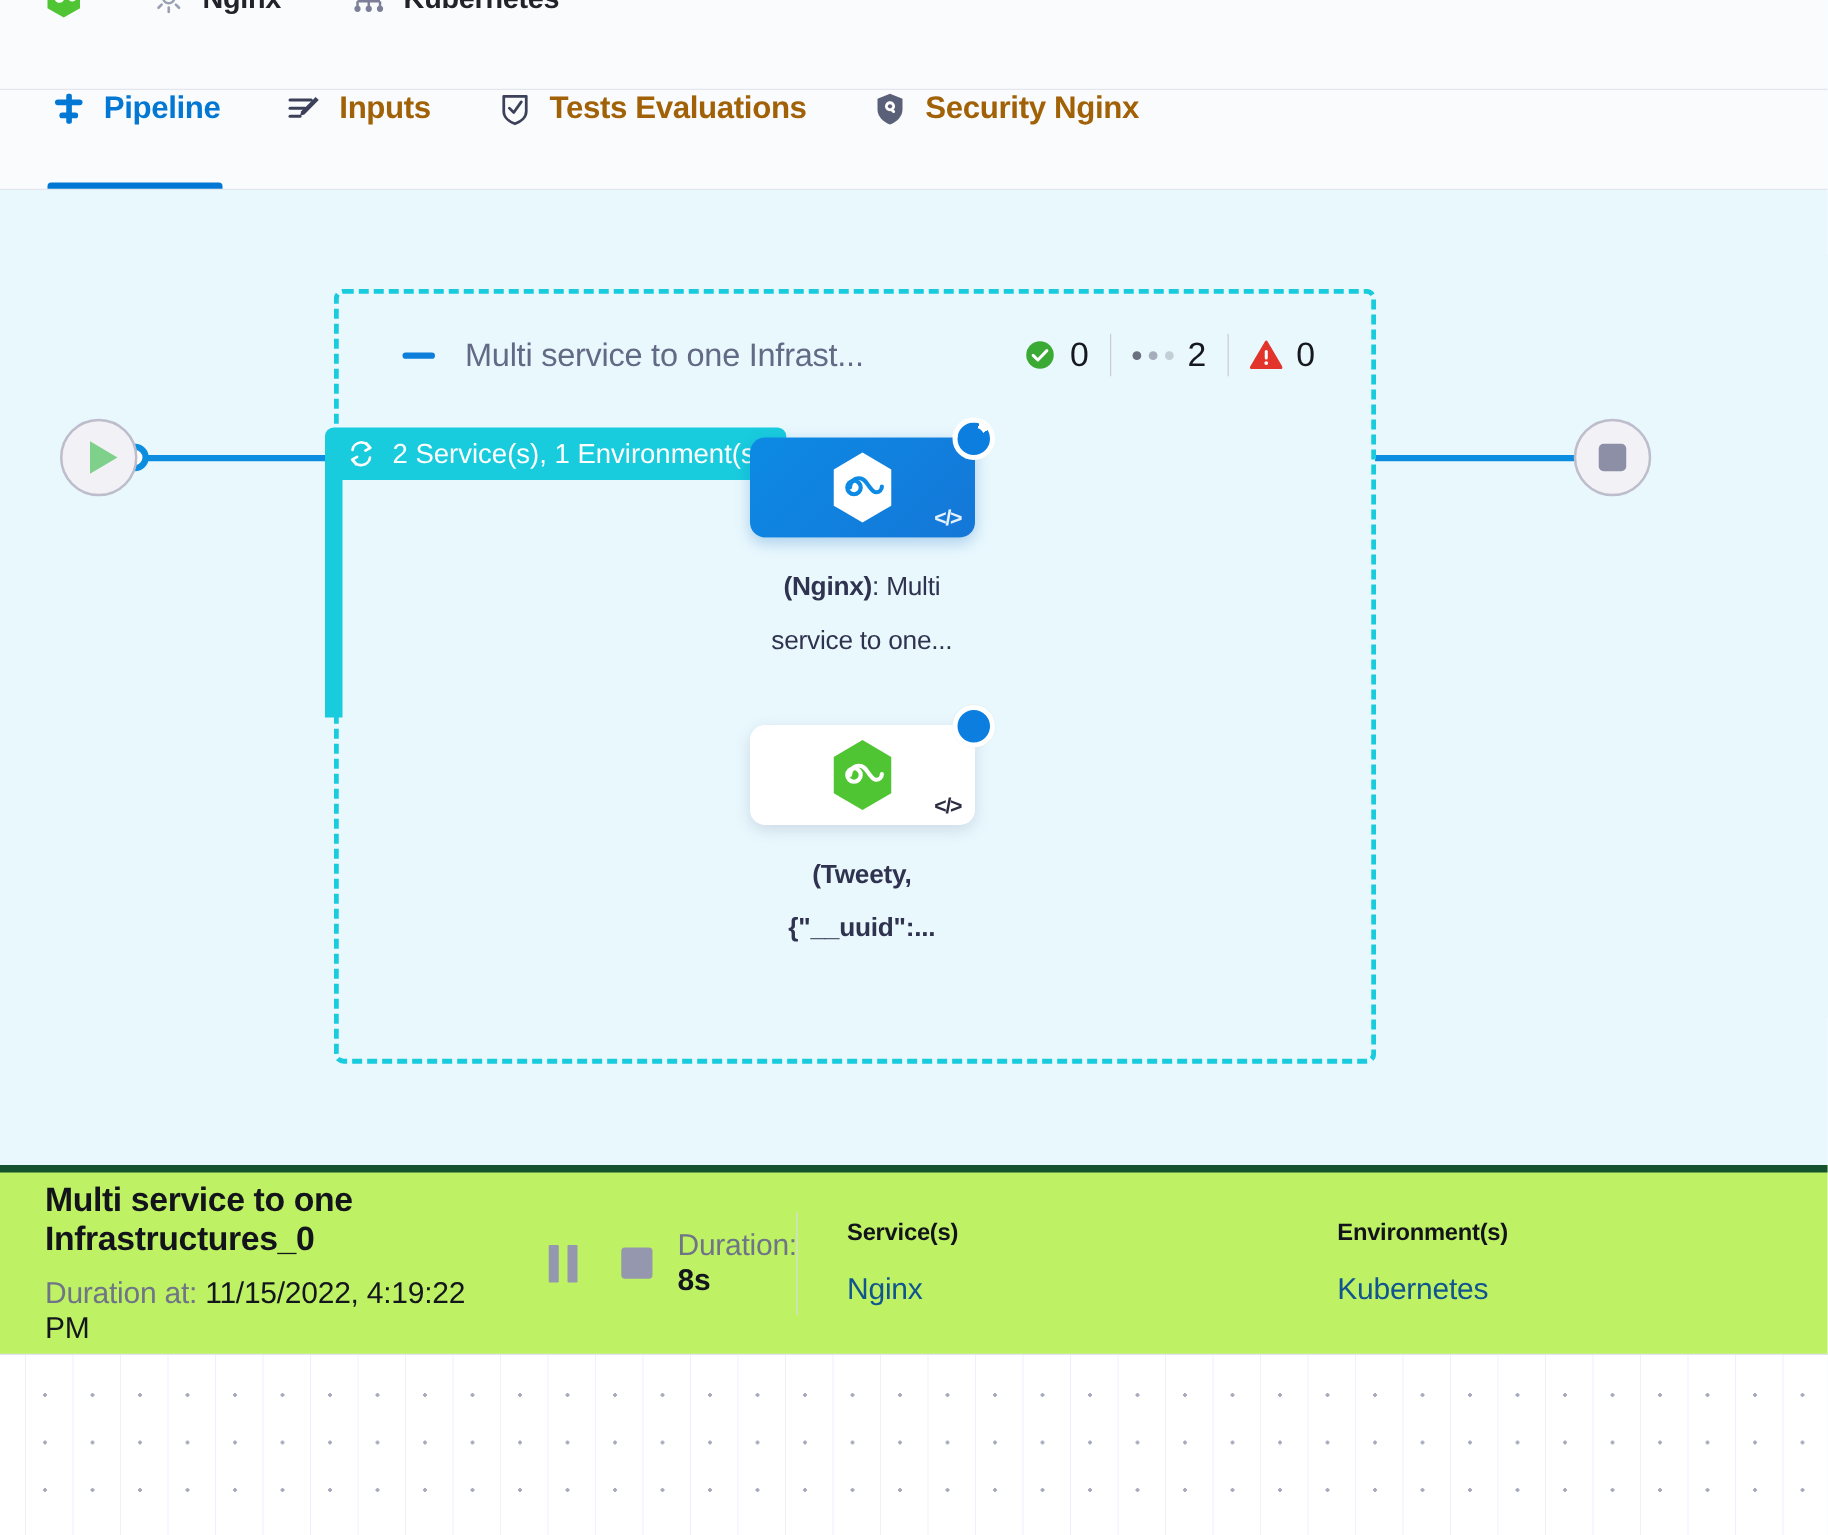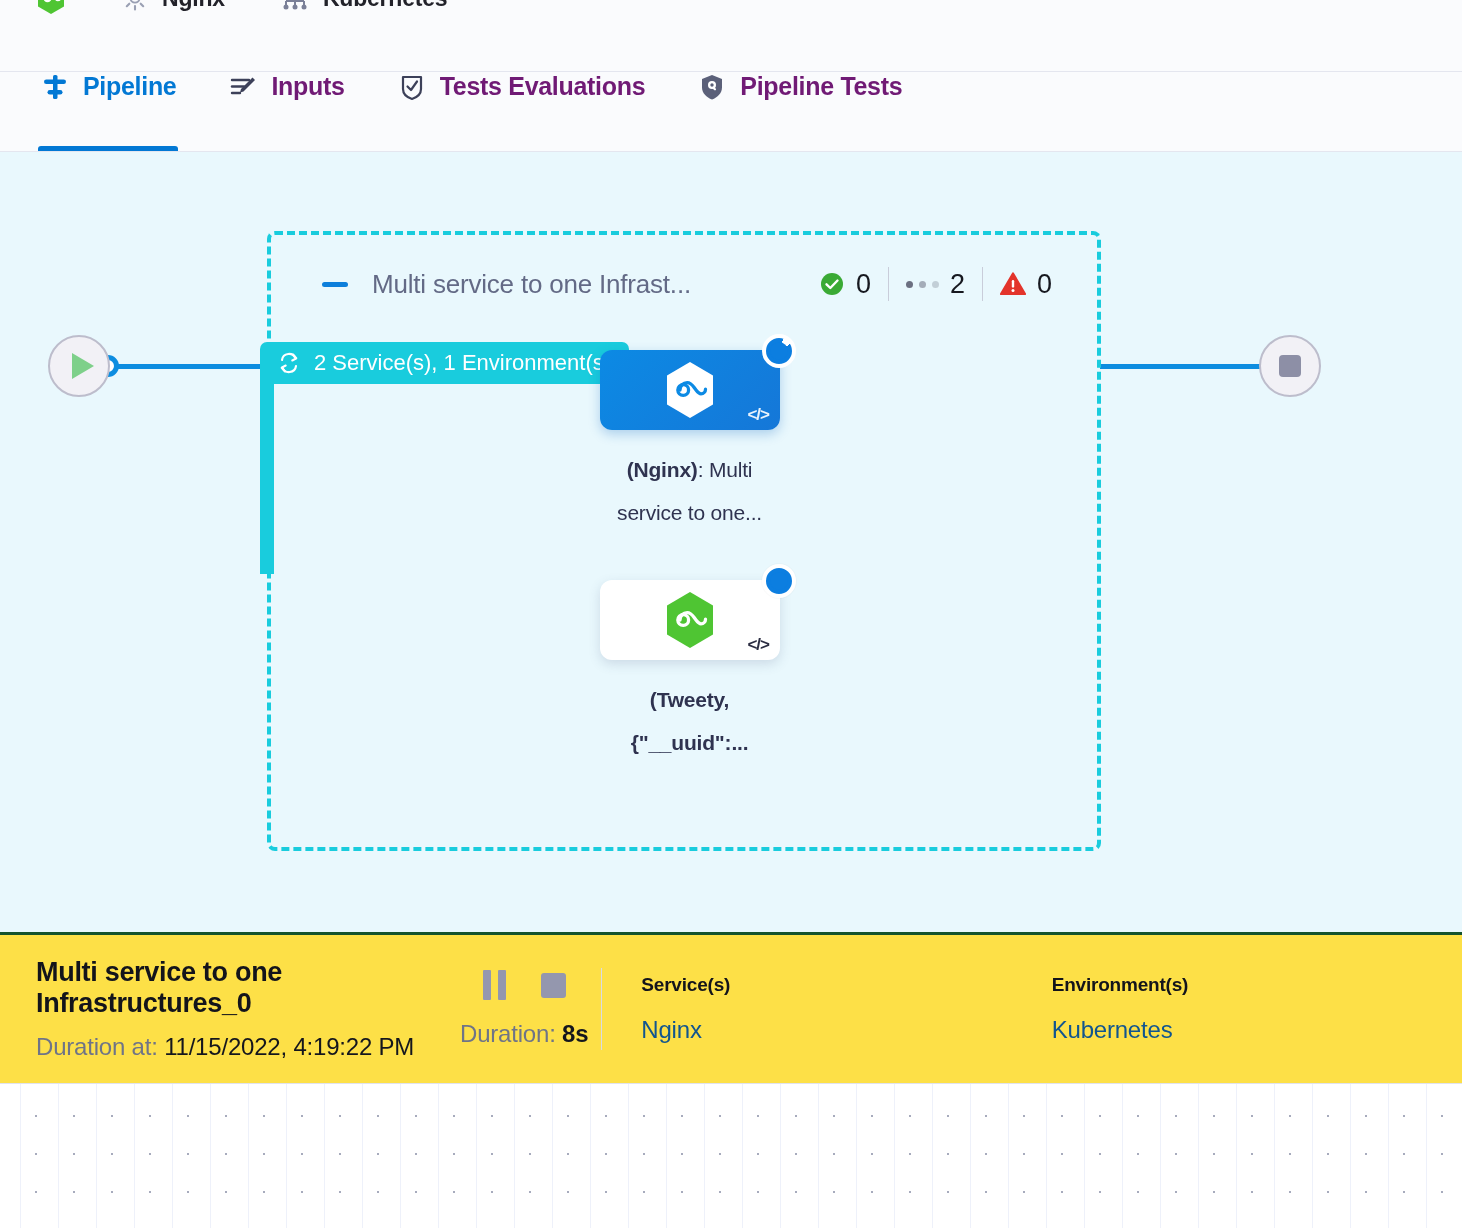--- a/index.html
+++ b/index.html
@@ -68,21 +68,21 @@
     height: 79px;
     padding: 0 2px;
     margin-right: 48px;
     cursor: pointer;
     position: relative;
     box-sizing: border-box;
   }
   .tab .tab-label {
     font-size: 25px;
     font-weight: 700;
-    color: #701a75;
+    color: #a16207;
     letter-spacing: -0.3px;
     white-space: nowrap;
   }
   .tab.active .tab-label { color: #0278d4; }
   .tab.active::after {
     content: "";
     position: absolute;
     left: 0; right: 0; bottom: 0;
     height: 5px;
     background: #0278d4;
@@ -308,22 +308,22 @@
   }
   .step-label b { font-weight: 700; }
   .step-label.all-bold { font-weight: 700; }
 
   
   .footer {
     position: absolute;
     left: 0; top: 932px;
     width: 1462px;
     height: 152px;
-    background: #fde047;
-    border-top: 3px solid #14532d;
+    background: #bef264;
+    border-top: 6px solid #14532d;
     border-bottom: 1px solid #e1e3ee;
     box-sizing: border-box;
     display: flex;
     align-items: center;
   }
   .f-left { padding-left: 36px; width: 565px; box-sizing: border-box; }
   .f-title {
     font-size: 27px;
     font-weight: 700;
     color: #13141b;
@@ -333,21 +333,21 @@
   .f-sub {
     font-size: 24px;
     color: #6f7487;
     letter-spacing: -0.2px;
   }
   .f-sub b { color: #14161d; font-weight: 400; }
 
   .f-controls {
     width: 190px;
     display: flex;
-    flex-direction: column;
+    flex-direction: row;
     align-items: center;
     gap: 20px;
     margin-left: 39px;
   }
   .ctrl-row { display: flex; align-items: center; gap: 34px; }
   .pause-ico {
     width: 24px; height: 30px;
     display: flex; gap: 7px;
     cursor: pointer;
   }
@@ -484,21 +484,21 @@
 
   <div class="tab">
     <span>
       <svg class="tab-ico" viewBox="0 0 30 30">
         <path d="M15 3 L25 7 V15.5 C25 21 20.5 25.5 15 27.5 C9.5 25.5 5 21 5 15.5 V7 Z" fill="#5b6079"></path>
         <circle cx="15" cy="13" r="4" fill="#ffffff"></circle>
         <circle cx="15" cy="13" r="1.7" fill="#5b6079"></circle>
         <rect x="16.4" y="14.4" width="4.2" height="2.2" rx="1.1" fill="#ffffff" transform="rotate(42 16.4 14.4)"></rect>
       </svg>
     </span>
-    <span class="tab-label">Pipeline Tests</span>
+    <span class="tab-label">Security Nginx</span>
   </div>
 </div>
 
 <div class="canvas">
 
   <div class="conn" style="left:110px; top:212px; width:165px;"></div>
   <div class="conn-dot" style="left:97px; top:203px;"></div>
   <div class="endnode" style="left:48px; top:183px;">
     <span class="play-tri"></span>
   </div>

